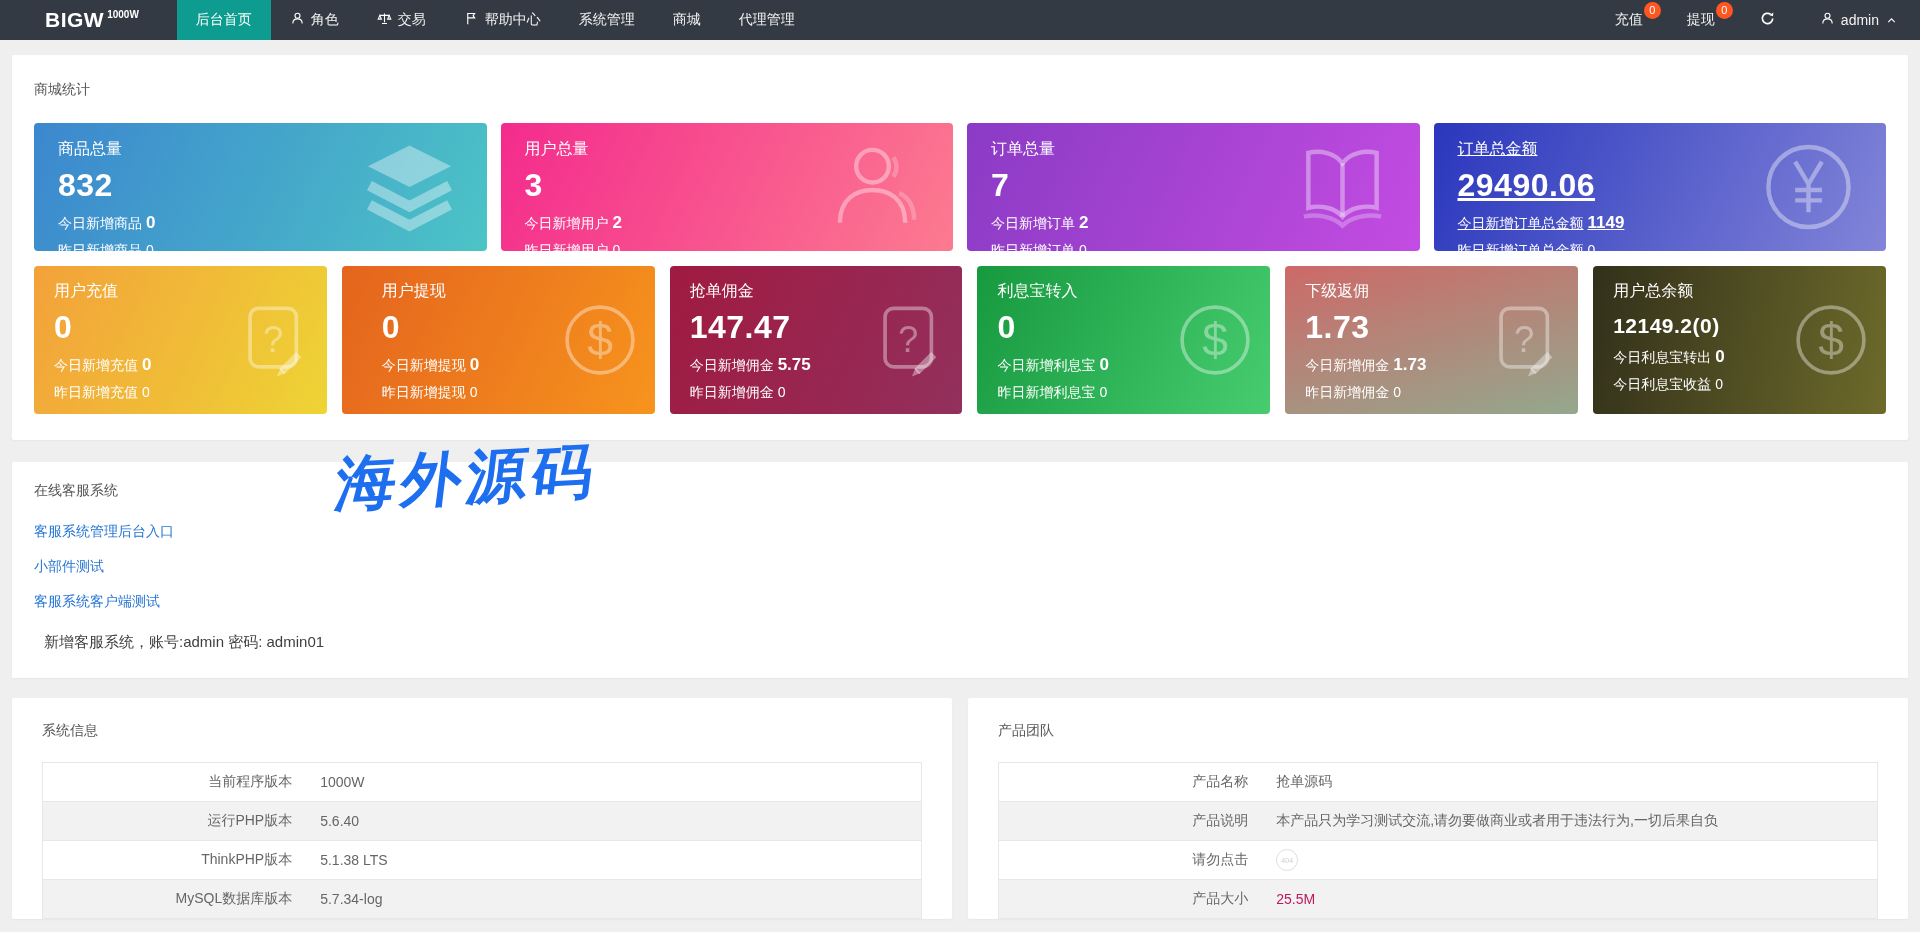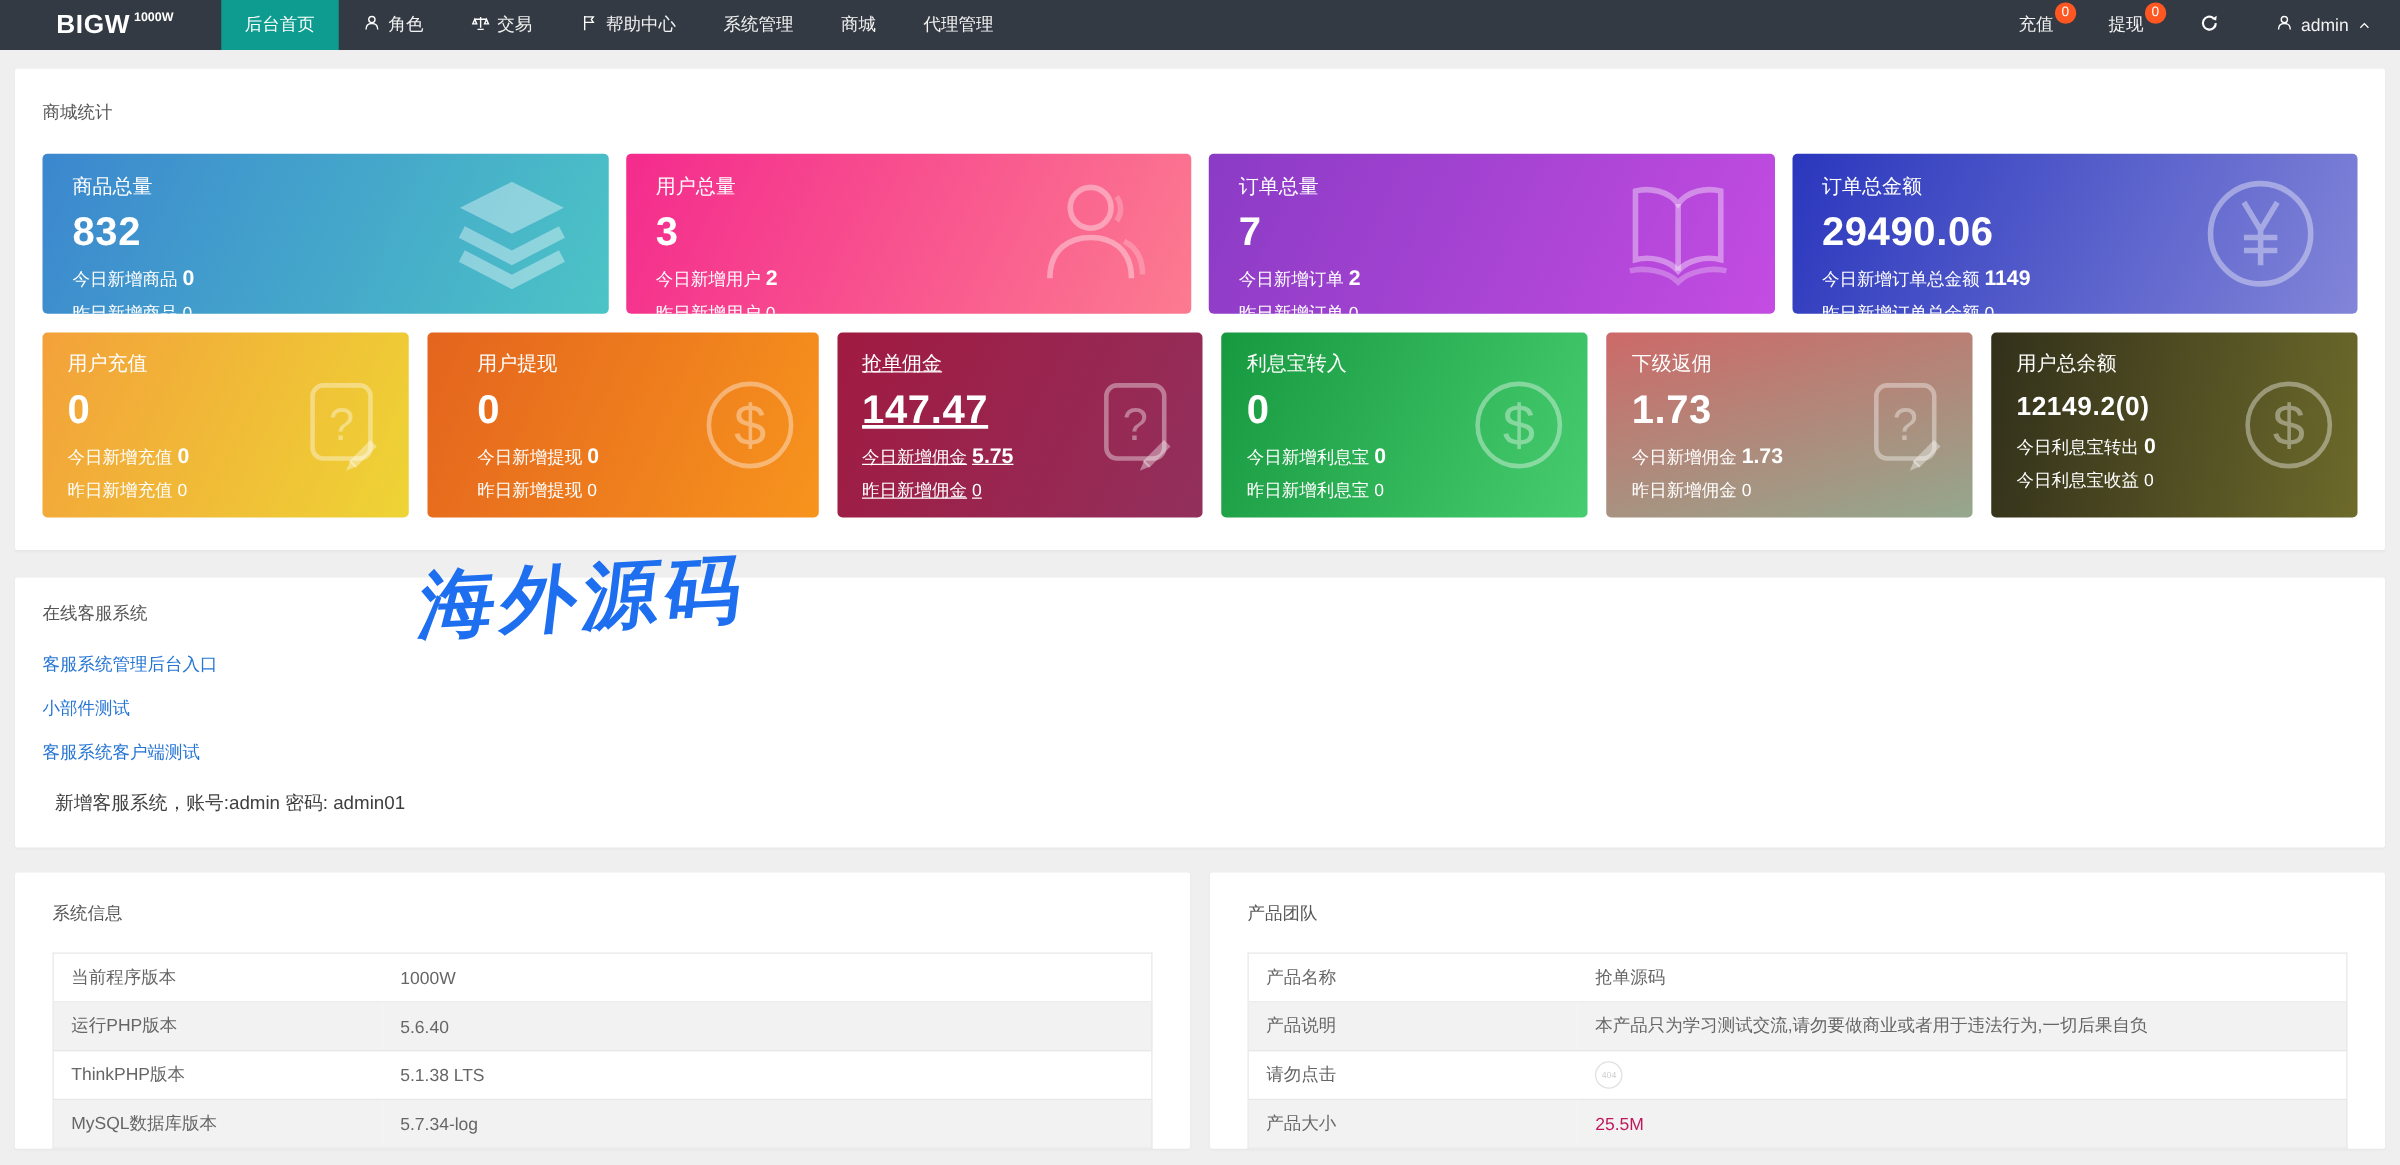--- a/index.html
+++ b/index.html
@@ -46,21 +46,21 @@
   .svc-link { display:block; color:#2575d4; font-size:14px; margin-top:17px; text-decoration:none; cursor:pointer; }
   .svc-link:first-of-type { margin-top:23px; }
   .svc-note { margin-top:22px; color:#3f3f3f; font-size:15px;margin-left:10px; }
 
   .bottom-row { display:flex; gap:16px; margin-top:20px; }
   .panel-half { flex:1; padding:24px 30px 0; }
   .info-table { width:100%; border-collapse:collapse; margin-top:22px; font-size:14px; color:#666;
                 border:1px solid #e7e7e7; }
   .info-table td { border-top:1px solid #e7e7e7; height:39px; padding:0 14px; }
   .info-table tr:first-child td { border-top:none; }
-  .info-table td.lbl { width:30%; }
+  .info-table td.lbl { width:30%;text-align:right; }
   .info-table tr:nth-child(even) { background:#f2f2f2; }
   .tlink { color:#be185d; text-decoration:none; cursor:pointer;margin-top:16px; }
   .badge-404 { display:inline-flex; width:22px; height:22px; border-radius:50%; border:1px solid #e0e0e0; color:#cfcfcf; font-size:7px; align-items:center; justify-content:center; }
 
   .watermark { position:absolute; left:337px; top:438px; z-index:20; font-size:60px; font-weight:bold;
                color:#1d6ff0; letter-spacing:5px; font-family:"DejaVu Serif", serif;
                transform:skewX(-10deg) rotate(-3deg); pointer-events:none; }
 </style>
 </head>
 <body>
@@ -166,21 +166,21 @@
         <div class="ct">订单总量</div>
         <div class="cv">7</div>
         <div class="cl"><span>今日新增订单</span><b>2</b></div>
         <div class="cl"><span>昨日新增订单</span><span class="rv">0</span></div>
         <span class="cicon"><svg viewBox="0 0 64 64">
               <path d="M32 16 C27 9 17 7 9 9 V46 C17 44 27 46 32 52 C37 46 47 44 55 46 V9 C47 7 37 9 32 16 Z"></path>
               <path d="M32 16 V52"></path>
               <path d="M6 52 C14 50 26 52 32 58 C38 52 50 50 58 52" opacity=".7"></path>
             </svg></span>
       </div>
-      <div class="card" style="background: linear-gradient(115deg, rgb(42, 55, 189), rgb(130, 133, 216));">
+      <div class="card" style="background: linear-gradient(115deg, rgb(42, 55, 189), rgb(130, 133, 216)); text-decoration: underline;">
         <div class="ct">订单总金额</div>
         <div class="cv">29490.06</div>
         <div class="cl"><span>今日新增订单总金额</span><b>1149</b></div>
         <div class="cl"><span>昨日新增订单总金额</span><span class="rv">0</span></div>
         <span class="cicon"><svg viewBox="0 0 64 64">
               <circle cx="32" cy="32" r="27"></circle>
               <path d="M23 15 L32 30 L41 15 M32 30 V49 M23 34 H41 M23 41 H41"></path>
             </svg></span>
       </div>
     </div>
@@ -201,21 +201,21 @@
       <div class="card" style="background: linear-gradient(115deg, rgb(228, 100, 30), rgb(247, 148, 29)); padding-left: 40px;">
         <div class="ct">用户提现</div>
         <div class="cv">0</div>
         <div class="cl"><span>今日新增提现</span><b>0</b></div>
         <div class="cl"><span>昨日新增提现</span><span class="rv">0</span></div>
         <span class="cicon"><svg viewBox="0 0 64 64">
               <circle cx="32" cy="32" r="27"></circle>
               <text x="32" y="45" font-size="38" text-anchor="middle">$</text>
             </svg></span>
       </div>
-      <div class="card" style="background: linear-gradient(115deg, rgb(160, 26, 65), rgb(146, 48, 92)); text-decoration: underline;">
+      <div class="card" style="background: linear-gradient(115deg, rgb(160, 26, 65), rgb(146, 48, 92));">
         <div class="ct">抢单佣金</div>
         <div class="cv">147.47</div>
         <div class="cl"><span>今日新增佣金</span><b>5.75</b></div>
         <div class="cl"><span>昨日新增佣金</span><span class="rv">0</span></div>
         <span class="cicon"><svg viewBox="0 0 64 64">
               <rect x="14" y="6" width="38" height="48" rx="7"></rect>
               <text x="33" y="42" font-size="30" text-anchor="middle">?</text>
               <path d="M40 58 L54 44" stroke-width="6"></path>
               <path d="M36 62 L39 55 L43 59 Z" fill="currentColor" stroke="none"></path>
             </svg></span>

